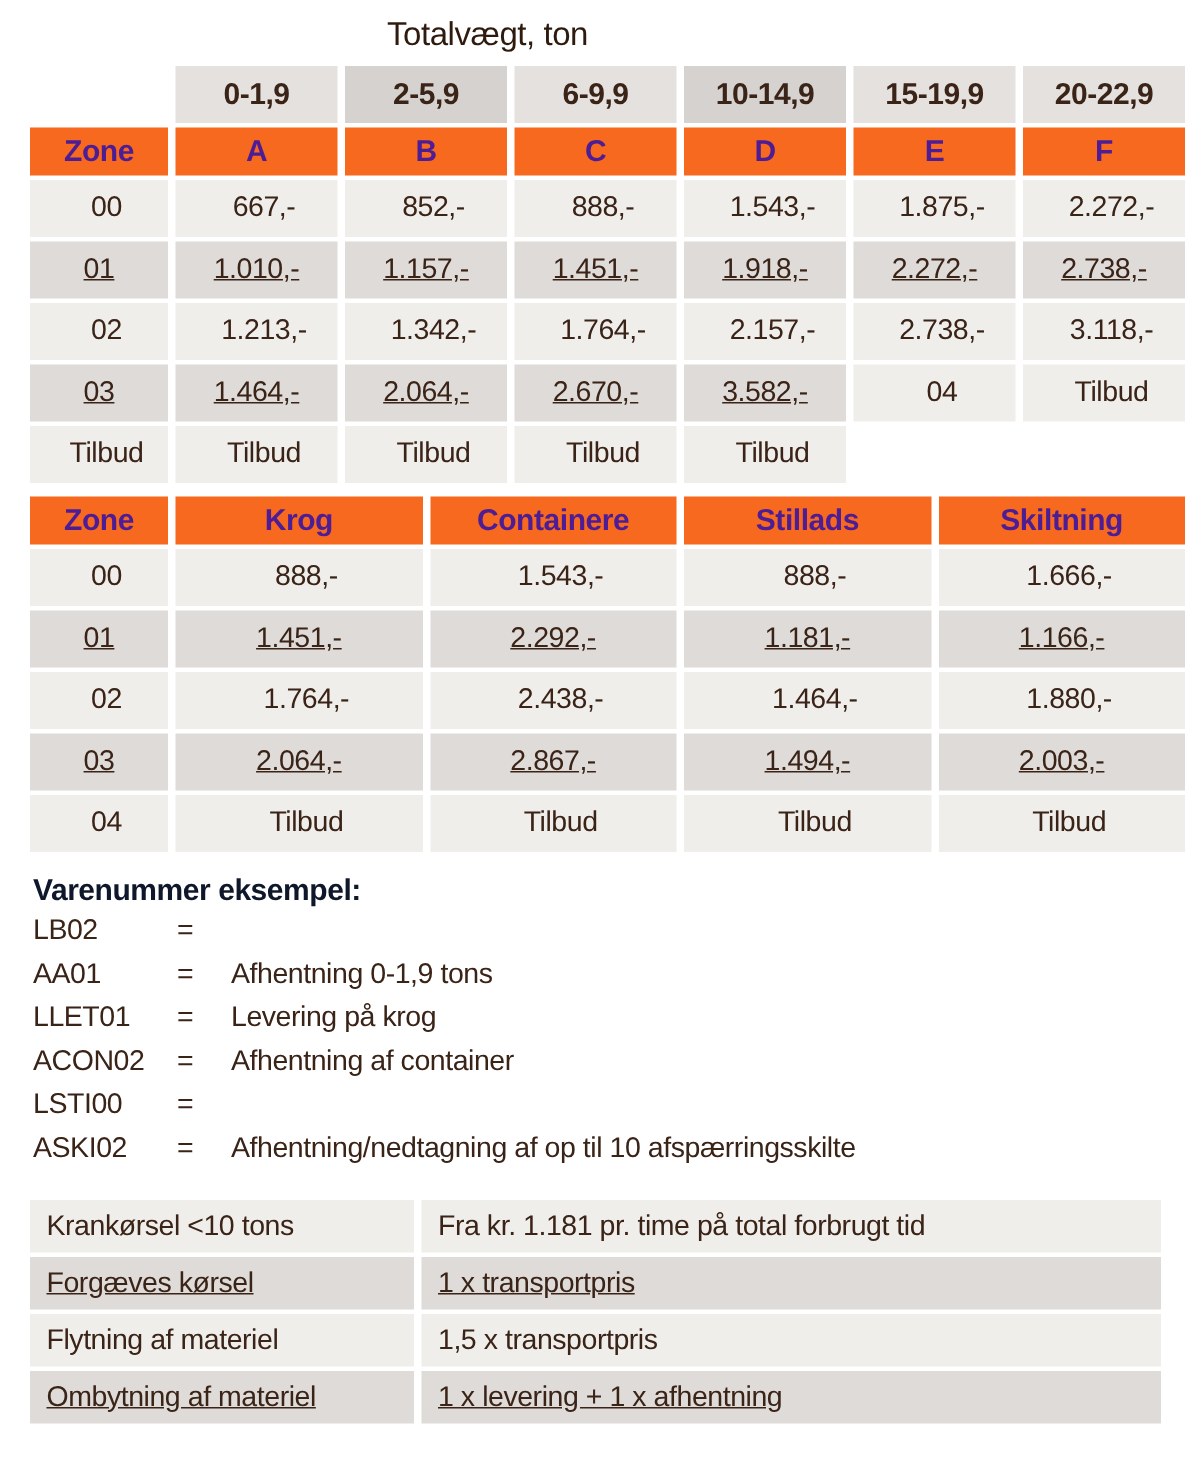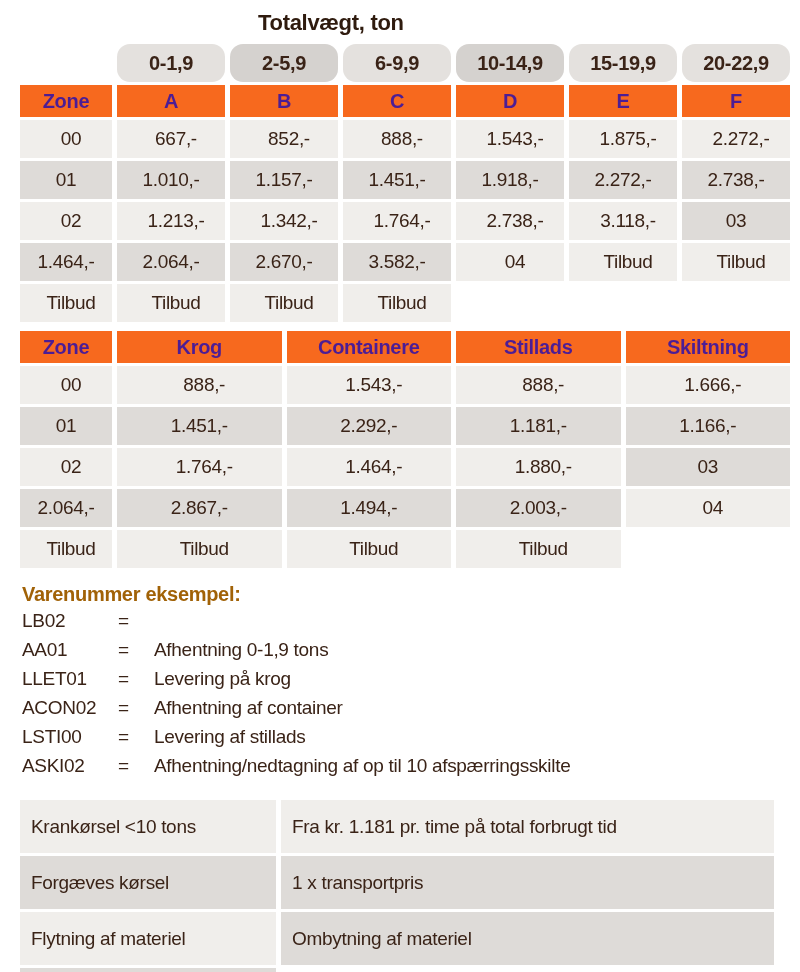--- a/index.html
+++ b/index.html
@@ -5,21 +5,21 @@
   html, body { margin: 0; padding: 0; background: #ffffff; }
   body {
     width: 800px; height: 972px;
     font-family: "Liberation Sans", "DejaVu Sans", sans-serif;
     color: #3A2317;
     letter-spacing: -0.3px;
     overflow: hidden;
   }
   .title {
     margin: 10px 0 0 258px;
-    font-size: 22px; font-weight: 700; color: #2F1B0E;
+    font-size: 22px; font-weight: 400; color: #2F1B0E;
   }
 
   
   .t1 {
     display: grid;
     grid-template-columns: 92px repeat(6, 1fr);
     gap: 3px 5px;
     width: 770px; margin: 8px 0 0 20px;
   }
   .t2 {
@@ -32,33 +32,33 @@
     display: grid;
     grid-template-columns: 256px 493px;
     gap: 3px 5px;
     width: 754px; margin: 20px 0 0 20px;
   }
   .cell {
     display: flex; align-items: center; justify-content: center;
     height: 38px; font-size: 19px;
   }
   .corner { background: #ffffff; }
-  .wh  { background: #E4E1DE; font-weight: 700; font-size: 20px; border-radius: 13px; }
+  .wh  { background: #E4E1DE; font-weight: 700; font-size: 20px; }
   .wh.wd { background: #D5D2CF; }
   .oc  {
     background: #F7691E; color: #4c1d95;
     font-weight: 700; font-size: 20px; height: 32px;
   }
   .lt { background: #F0EEEB; padding-left: 10px; }
-  .dk { background: #DEDBD8; }
-  .t3 .cell { justify-content: flex-start; padding: 0 0 0 11px; height: 53px; box-sizing: border-box; }
+  .dk { background: #DEDBD8; text-decoration: underline; }
+  .t3 .cell { justify-content: flex-start; padding: 0 0 0 11px; height: 35px; box-sizing: border-box; }
 
   
   .legend { margin: 15px 0 0 22px; }
-  .legend-heading { font-size: 20px; font-weight: 700; color: #a16207; }
+  .legend-heading { font-size: 20px; font-weight: 700; color: #0f172a; }
   .legend-row {
     display: grid; grid-template-columns: 96px 36px 1fr;
     height: 29px; align-items: center; font-size: 19px;
   }
 </style>
 </head>
 <body>
 
 <div class="title">Totalvægt, ton</div>
 
@@ -92,20 +92,21 @@
   <div class="cell dk">1.157,-</div>
   <div class="cell dk">1.451,-</div>
   <div class="cell dk">1.918,-</div>
   <div class="cell dk">2.272,-</div>
   <div class="cell dk">2.738,-</div>
 
   <div class="cell lt">02</div>
   <div class="cell lt">1.213,-</div>
   <div class="cell lt">1.342,-</div>
   <div class="cell lt">1.764,-</div>
+  <div class="cell lt">2.157,-</div>
   <div class="cell lt">2.738,-</div>
   <div class="cell lt">3.118,-</div>
 
   <div class="cell dk">03</div>
   <div class="cell dk">1.464,-</div>
   <div class="cell dk">2.064,-</div>
   <div class="cell dk">2.670,-</div>
   <div class="cell dk">3.582,-</div>
 
   <div class="cell lt">04</div>
@@ -131,20 +132,21 @@
   <div class="cell lt">1.666,-</div>
 
   <div class="cell dk">01</div>
   <div class="cell dk">1.451,-</div>
   <div class="cell dk">2.292,-</div>
   <div class="cell dk">1.181,-</div>
   <div class="cell dk">1.166,-</div>
 
   <div class="cell lt">02</div>
   <div class="cell lt">1.764,-</div>
+  <div class="cell lt">2.438,-</div>
   <div class="cell lt">1.464,-</div>
   <div class="cell lt">1.880,-</div>
 
   <div class="cell dk">03</div>
   <div class="cell dk">2.064,-</div>
   <div class="cell dk">2.867,-</div>
   <div class="cell dk">1.494,-</div>
   <div class="cell dk">2.003,-</div>
 
   <div class="cell lt">04</div>
@@ -172,33 +174,33 @@
     <span>Levering på krog</span>
   </div>
   <div class="legend-row">
     <span>ACON02</span>
     <span>=</span>
     <span>Afhentning af container</span>
   </div>
   <div class="legend-row">
     <span>LSTI00</span>
     <span>=</span>
-    <span>Levering af stillads</span>
   </div>
   <div class="legend-row">
     <span>ASKI02</span>
     <span>=</span>
     <span>Afhentning/nedtagning af op til 10 afspærringsskilte</span>
   </div>
 </div>
 
 <div class="t3">
   <div class="cell lt">Krankørsel &lt;10 tons</div>
   <div class="cell lt">Fra kr. 1.181 pr. time på total forbrugt tid</div>
 
   <div class="cell dk">Forgæves kørsel</div>
   <div class="cell dk">1 x transportpris</div>
 
   <div class="cell lt">Flytning af materiel</div>
+  <div class="cell lt">1,5 x transportpris</div>
 
   <div class="cell dk">Ombytning af materiel</div>
   <div class="cell dk">1 x levering + 1 x afhentning</div>
 </div>
 
 </body></html>

